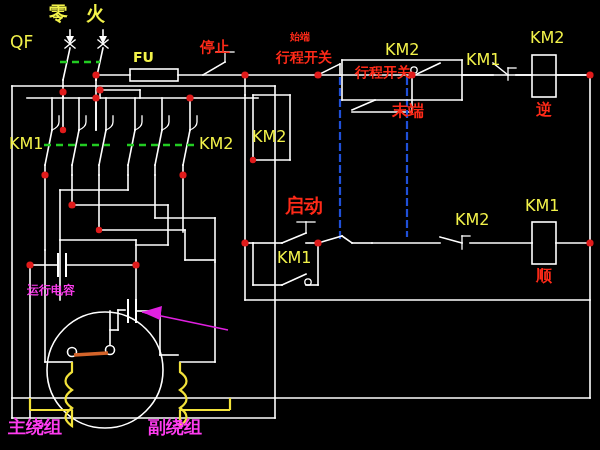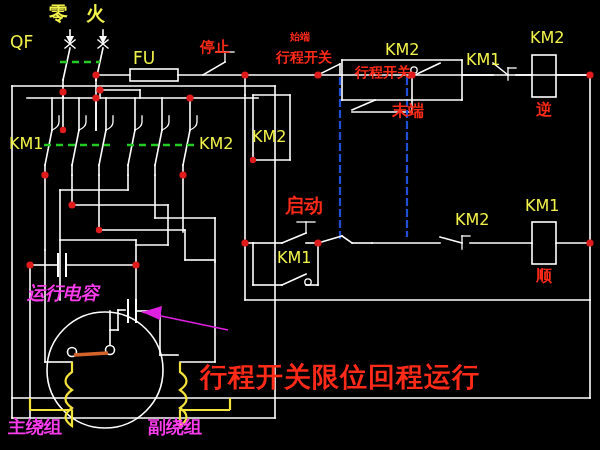--- a/index.html
+++ b/index.html
@@ -289,21 +289,21 @@
       <circle cx="590" cy="75" r="3.6"></circle>
       <circle cx="590" cy="243" r="3.6"></circle>
       <circle cx="253" cy="160" r="3.2"></circle>
       <circle cx="99" cy="230" r="3.2"></circle>
     </g>
   </svg>
 
   <div class="lbl yel b" style="left:49px;top:4px;font-size:19px;">零</div>
   <div class="lbl yel b" style="left:86px;top:4px;font-size:19px;">火</div>
   <div class="lbl yel" style="left:10px;top:34px;font-size:17px;">QF</div>
-  <div class="lbl yel" style="left:133px;top:50px;font-size:17px;">FU</div>
+  <div class="lbl yel" style="left:133px;top:50px;font-size:14px;font-weight:bold;">FU</div>
 
   <div class="lbl yel" style="left:9px;top:136px;font-size:16px;">KM1</div>
   <div class="lbl yel" style="left:199px;top:136px;font-size:16px;">KM2</div>
 
   <div class="lbl red b" style="left:200px;top:40px;font-size:15px;">停止</div>
 
   <div class="lbl red b" style="left:290px;top:32px;font-size:10px;">始端</div>
   <div class="lbl red b" style="left:276px;top:50px;font-size:14px;">行程开关</div>
 
   <div class="lbl red b" style="left:355px;top:65px;font-size:14px;">行程开关</div>
@@ -316,19 +316,18 @@
 
   <div class="lbl yel" style="left:252px;top:129px;font-size:16px;">KM2</div>
 
   <div class="lbl red b" style="left:285px;top:196px;font-size:19px;text-align:center;">启动</div>
   <div class="lbl yel" style="left:277px;top:250px;font-size:16px;">KM1</div>
 
   <div class="lbl yel" style="left:455px;top:212px;font-size:16px;">KM2</div>
   <div class="lbl yel" style="left:525px;top:198px;font-size:16px;">KM1</div>
   <div class="lbl red b" style="left:536px;top:268px;font-size:16px;">顺</div>
 
-  <div class="lbl mag b" style="left:27px;top:284px;font-size:18px;font-style:italic;">运行电容</div>
+  <div class="lbl mag b" style="left:27px;top:284px;font-size:12px;">运行电容</div>
 
   <div class="lbl mag b" style="left:8px;top:418px;font-size:18px;">主绕组</div>
   <div class="lbl mag b" style="left:148px;top:418px;font-size:18px;">副绕组</div>
 
-  <div class="lbl red b" style="left:200px;top:363px;font-size:27px;letter-spacing:1px;">行程开关限位回程运行</div>
 </div>
 
 </body></html>

